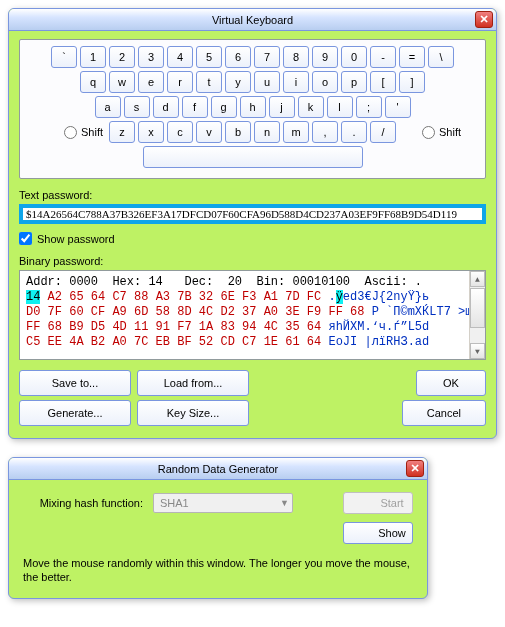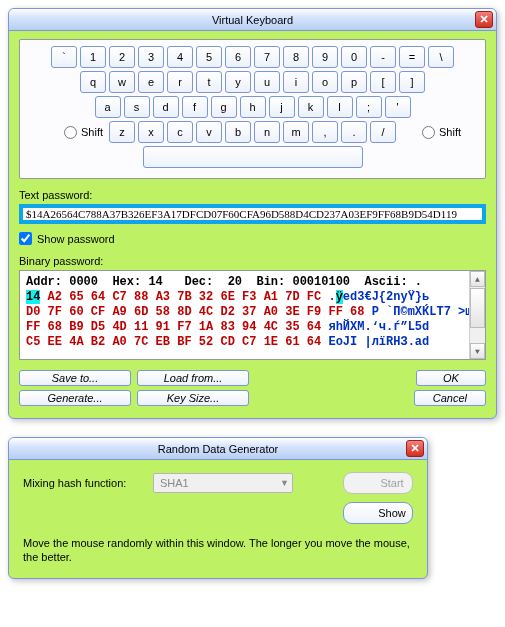--- a/index.html
+++ b/index.html
@@ -74,64 +74,62 @@
 }
 .chk { display: flex; align-items: center; gap: 5px; margin: 8px 0 10px;}
 .chk input { margin:0; }
 
 .hexpanel {
   border: 1px solid #919b9c; background: #fff;
   height: 90px; padding: 4px 6px;
   font-family: "Courier New", monospace; font-size: 12px;
   overflow: hidden; position: relative;
   line-height: 15px;
-  font-weight: bold;
 }
 .hexhdr { color:#000; white-space: pre; }
 .hexline { white-space: pre; }
 .hexbytes { color: #c00000; }
 .hexasc { color: #0030c0; }
 .hl { background:#10f0f0; color:#000; }
 .scrollbar {
   position:absolute; right:0; top:0; bottom:0; width:16px;
   background:#f0f0f0; border-left:1px solid #d4d0c8;
 }
 .sbbtn {
   height:16px; border:1px solid #bcbcbc; background:linear-gradient(#fff,#e4e4e4);
   display:flex; align-items:center; justify-content:center; font-size:8px; color:#666;
 }
 .sbthumb { height:40px; border:1px solid #bcbcbc; background:linear-gradient(#fff,#e4e4e4); margin-top:1px;}
 
 .btnrow { display:flex; gap:6px; margin-top:10px; }
 .btnrow .spacer { flex:1; }
 .btn {
-  min-width: 112px; height: 16px;
+  min-width: 112px; height: 26px;
   border: 1px solid #7a96df; border-radius: 3px;
   background: linear-gradient(#fff,#ecf1fb);
   display:flex; align-items:center; justify-content:center;
   font-size:11px; cursor:pointer;
-  padding: 0 18px;
-  font-style: italic;
+  padding: 0 24px;
 }
 .btn.small { min-width: 70px; }
 
 .gen-body { padding: 12px 14px 14px; }
 .formrow { display:flex; align-items:center; gap:10px; margin-bottom:8px;}
-.formrow .lbl { width: 120px; }
+.formrow .lbl { width: 120px; text-align: right; }
 .combo {
   width: 140px; height: 20px;
   border: 1px solid #b5b5b5; border-radius:2px;
   background: #f0f0f0; color:#888;
   display:flex; align-items:center; justify-content:space-between;
   padding: 0 3px 0 6px; font-size:11px;
 }
 .combo .arrow { font-size:9px; color:#888; }
 .gbtn {
   width: 70px; height:22px;
-  border:1px solid #7a96df; border-radius:9px;
+  border:1px solid #7a96df; border-radius:3px;
   background: linear-gradient(#fff,#ecf1fb);
   display:flex; align-items:center; justify-content:center;
   font-size:11px; cursor:pointer;padding-left:28px;
 }
 .gbtn.disabled { color:#a0a0a0; border-color:#c0c0c0; background:#f2f2f2; cursor:default;}
 .hint { margin-top:12px; line-height:14px; }
 </style>
 </head>
 <body>
 

